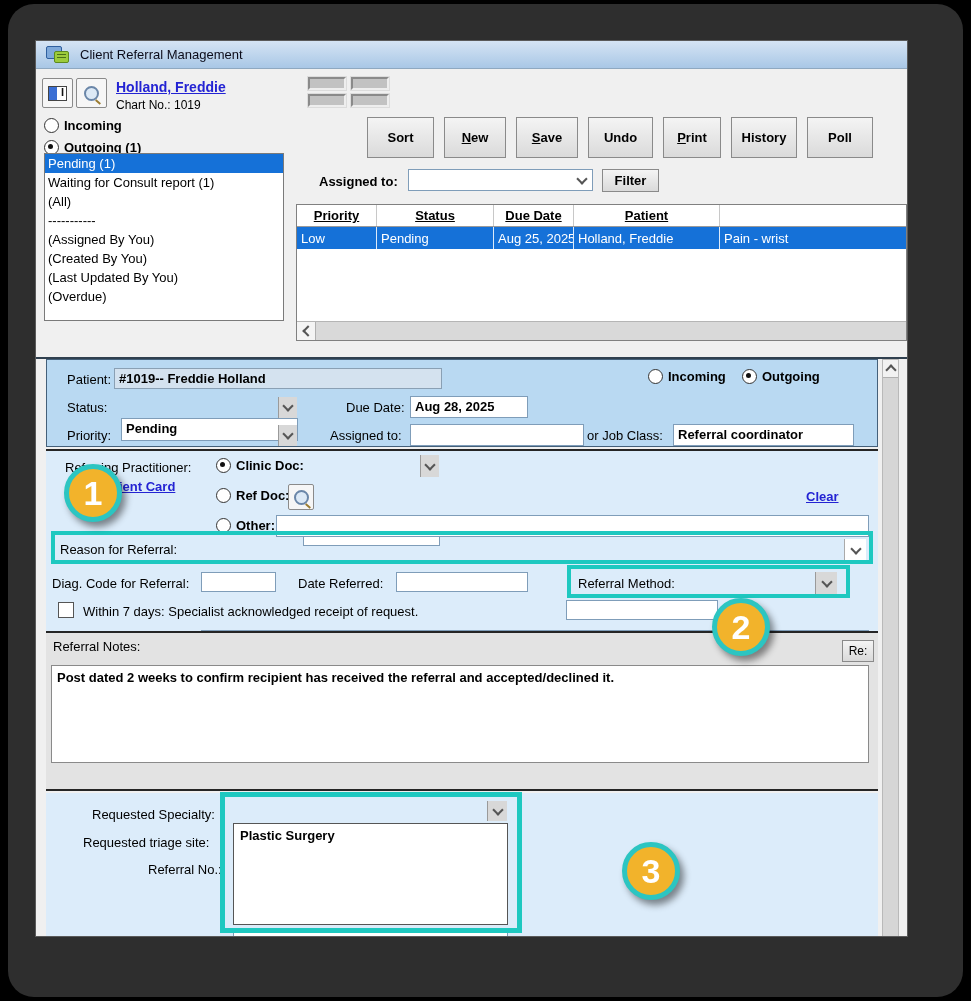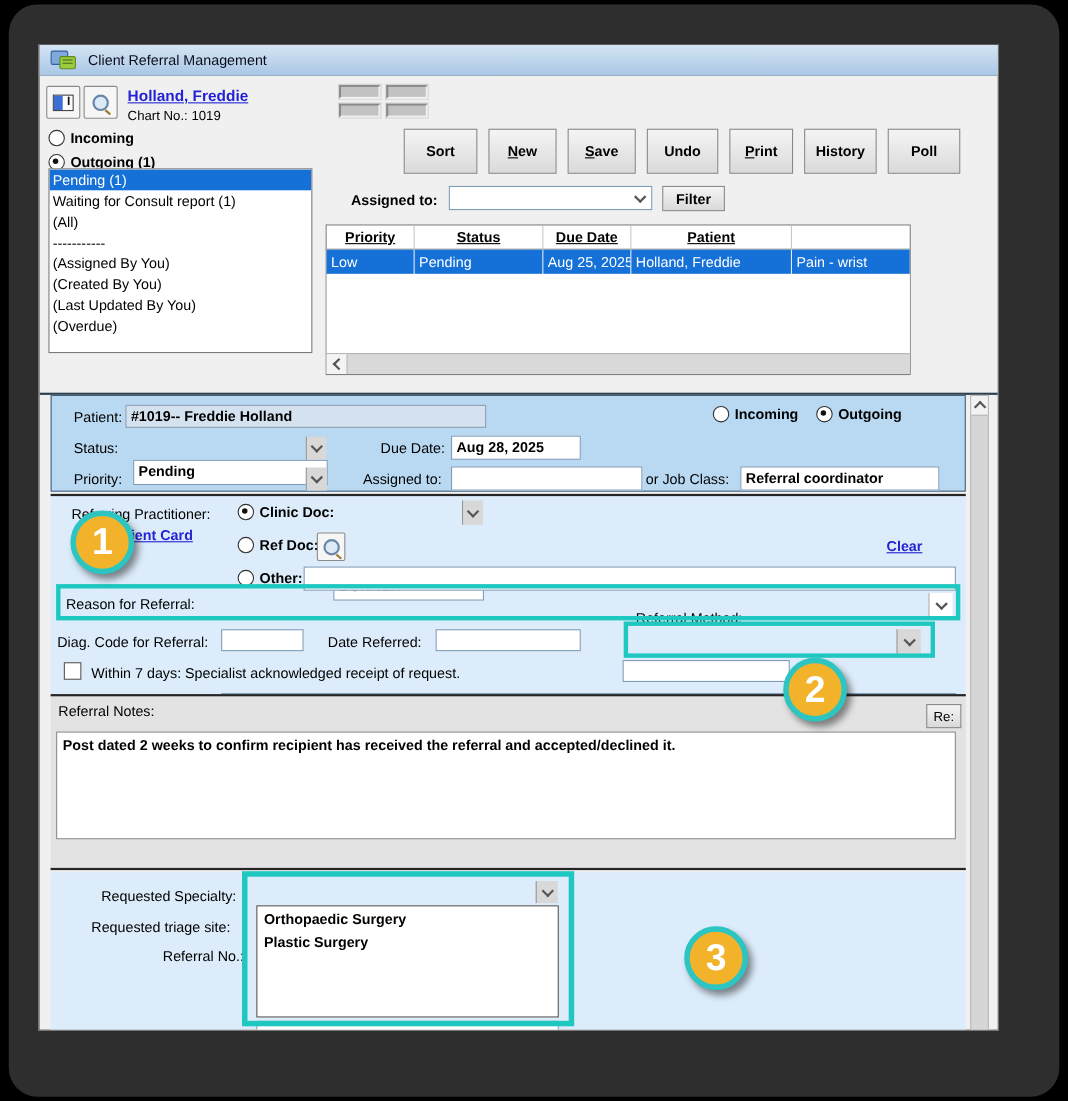--- a/index.html
+++ b/index.html
@@ -61,21 +61,21 @@
   .combo{background:#fff;border:1px solid #7f9db9;font:bold 13px "Liberation Sans",sans-serif;
          padding:2px 22px 2px 4px;overflow:hidden;white-space:nowrap;position:relative;}
   .cbtn{position:absolute;right:0;top:0;bottom:0;width:19px;background:#d8d8d8;border-left:1px solid #9a9a9a;
         display:flex;align-items:center;justify-content:center;cursor:pointer;}
   .cbtn.flat{background:#fff;border-left:none;}
   .chev{display:inline-block;width:6px;height:6px;border-right:2px solid #555;border-bottom:2px solid #555;
         transform:rotate(45deg);margin-top:-3px;}
   .chev.left{transform:rotate(135deg);margin:0 0 0 4px;}
 
   
-  .reftable{left:260px;top:163px;width:532px;height:137px;background:#fff;border:1px solid #808080;display:flex;flex-direction:column;}
+  .reftable{left:260px;top:163px;width:611px;height:137px;background:#fff;border:1px solid #808080;display:flex;flex-direction:column;}
   .thead{display:flex;height:21px;border-bottom:1px solid #9a9a9a;}
   .th{font-weight:bold;font-size:13px;text-decoration:underline;display:flex;align-items:center;justify-content:center;
       border-right:1px solid #c8c8c8;box-sizing:border-box;}
   .trow{display:flex;height:22px;}
   .trow.sel{background:#1571d8;color:#fff;}
   .td{font-size:13px;display:flex;align-items:center;padding-left:4px;box-sizing:border-box;
       border-right:1px solid rgba(255,255,255,.85);overflow:hidden;white-space:nowrap;}
   .c0{width:80px;} .c1{width:117px;} .c2{width:80px;} .c3{width:146px;} .c4{flex:1;border-right:none;}
   .tbody-fill{flex:1;background:#fff;}
   .hscroll{height:18px;background:#d9d9d9;border-top:1px solid #b5b5b5;display:flex;}
@@ -276,21 +276,21 @@
     <span class="abs lbl" style="left:24px;top:501px;">Reason for Referral:</span>
     <div class="abs combo" style="left:165px;top:497px;width:668px;height:24px;">Pain - wrist</div>
     <span class="abs cbtn flat" style="left:808px;top:498px;width:22px;height:22px;border-left:1px solid #aaa;">
         <span class="chev"></span>
       </span>
 
     <span class="abs lbl" style="left:16px;top:535px;">Diag. Code for Referral:</span>
     <div class="abs field" style="left:165px;top:531px;width:75px;height:20px;"></div>
     <span class="abs lbl" style="left:262px;top:535px;">Date Referred:</span>
     <div class="abs field" style="left:360px;top:531px;width:132px;height:20px;"></div>
-    <span class="abs lbl" style="left:542px;top:513px;">Referral Method:</span>
+    <span class="abs lbl" style="left:542px;top:535px;">Referral Method:</span>
     <div class="abs combo" style="left:658px;top:530px;width:145px;height:24px;">eReferral</div>
     <span class="abs cbtn" style="left:779px;top:531px;width:22px;height:22px;">
         <span class="chev"></span>
       </span>
 
     <span class="abs checkbox" style="left:22px;top:561px;"></span>
     <span class="abs lbl" style="left:47px;top:563px;">Within 7 days: Specialist acknowledged receipt of request.</span>
     <div class="abs field" style="left:530px;top:559px;width:152px;height:20px;"></div>
 
     <div class="abs notes"></div>
@@ -300,21 +300,20 @@
 
     <div class="abs sectionC"></div>
     <span class="abs lbl" style="left:56px;top:766px;">Requested Specialty:</span>
     <span class="abs lbl" style="left:47px;top:794px;">Requested triage site:</span>
     <span class="abs lbl" style="left:112px;top:821px;">Referral No.:</span>
 
     <span class="abs cbtn" style="left:451px;top:760px;width:20px;height:20px;">
         <span class="chev"></span>
       </span>
     <div class="abs spec-list" style="left:197px;top:782px;width:275px;height:102px;">
-        <div class="spec-item">Orthopaedic Surgery</div>
         <div class="spec-item">Plastic Surgery</div>
       </div>
     <div class="abs field" style="left:197px;top:887px;width:275px;height:30px;"></div>
 
     <div class="abs teal-box" style="left:15px;top:490px;width:822px;height:33px;"></div>
     <div class="abs teal-box" style="left:531px;top:524px;width:283px;height:33px;"></div>
     <div class="abs teal-box thick" style="left:184px;top:751px;width:302px;height:141px;"></div>
 
     <div class="abs badge" style="left:28px;top:423px;">1</div>
     <div class="abs badge" style="left:676px;top:557px;">2</div>

